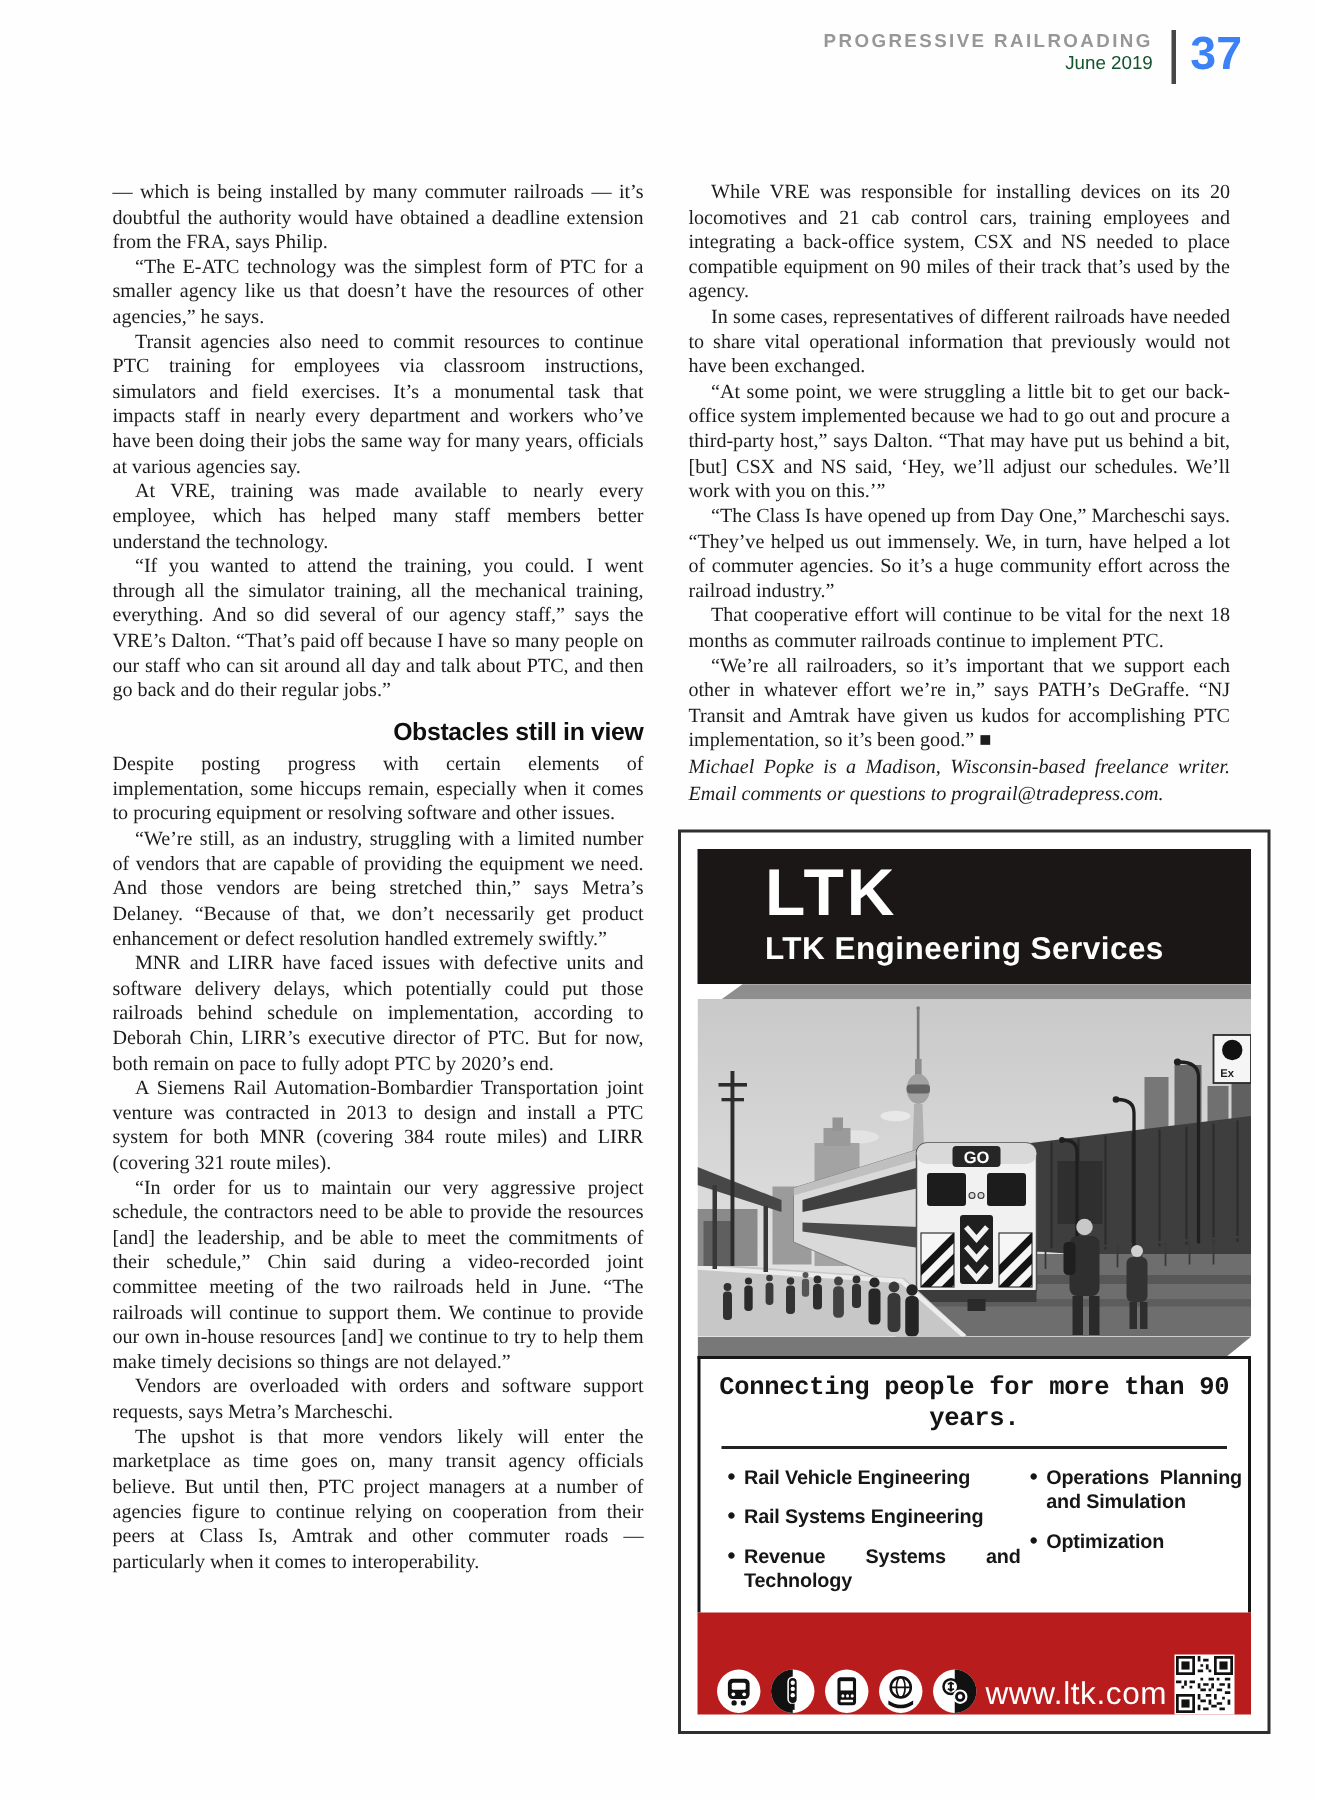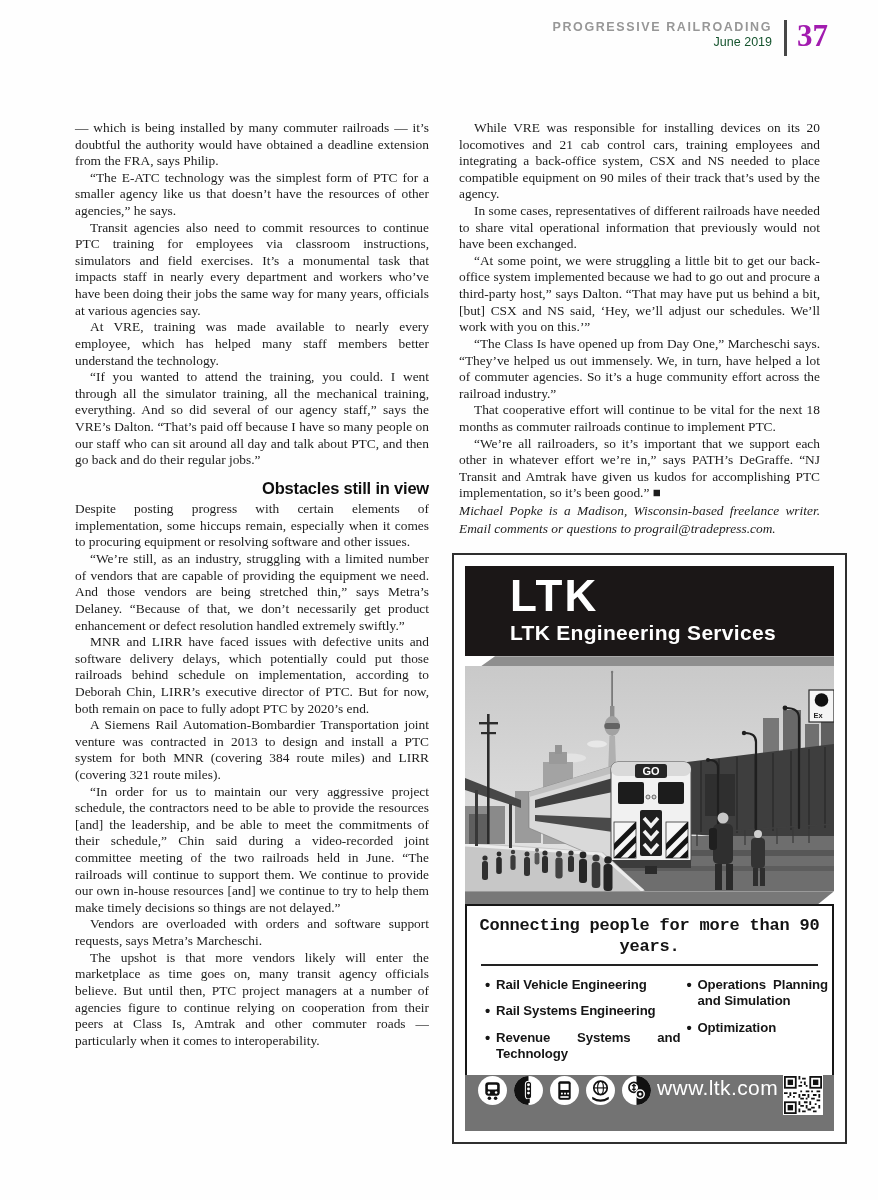--- a/index.html
+++ b/index.html
@@ -5,21 +5,21 @@
   html,body{margin:0;padding:0;background:#fff;}
   .page{position:relative;width:878px;height:1200px;background:#fefefe;overflow:hidden;
         font-family:"Liberation Serif", serif;color:#1c1c1c;}
 
   
   .hdr{position:absolute;top:20px;right:50px;display:flex;align-items:flex-start;}
   .hdr .pub{text-align:right;font-family:"Liberation Sans",sans-serif;}
   .pub-name{font-size:12.5px;font-weight:bold;letter-spacing:1.6px;color:#979797;}
   .pub-date{font-size:12.5px;margin-top:1px;color:#14532d;}
   .hdr-divider{width:3px;height:36px;background:#474747;margin:0 10px 0 12px;}
-  .page-number{font-family:Liberation Serif, serif;font-size:31px;font-weight:bold;color:#a21caf;line-height:1;}
+  .page-number{font-family:Liberation Sans, sans-serif;font-size:31px;font-weight:bold;color:#3b82f6;line-height:1;}
 
   
   .columns{position:absolute;top:120px;left:75px;width:745px;display:flex;gap:30px;}
   .col{font-size:13.4px;line-height:1.24;text-align:justify;}
   .col-left{flex:0 0 354px;}
   .col-right{flex:1 1 auto;min-width:0;}
   .col p{margin:0;}
   p.ind{text-indent:15px;}
   .section-heading{font-family:Liberation Sans, sans-serif;font-size:16.5px;font-weight:bold;
                    margin:9px 0 3px;color:#0f0f0f;text-align:right;letter-spacing:-0.2px;}
@@ -42,21 +42,21 @@
            text-align:center;padding:9px 6px 7px;letter-spacing:-0.2px;color:#141414;}
   .tagline-rule{border:none;border-top:2px solid #222;margin:0 14px;}
   .bullets{display:flex;padding:11px 4px 13px 12px;font-family:"Liberation Sans",sans-serif;
            font-weight:bold;font-size:13.2px;letter-spacing:-0.1px;color:#161616;}
   .bullets ul{margin:0;padding:0 0 0 6px;list-style:none;}
   .bullets .svc-a{flex:0 0 56%;}
   .bullets .svc-b{flex:1 1 auto;}
   .bullets li{position:relative;padding-left:11px;margin-bottom:10px;line-height:1.22;}
   .bullets li:last-child{margin-bottom:0;}
   .bullets li::before{content:"\2022";position:absolute;left:0;top:-1px;font-size:15px;}
-  .bottom-bar{background:#737373;height:56px;display:flex;align-items:flex-start;padding:0 12px;gap:5px;}
+  .bottom-bar{background:#b91c1c;height:68px;display:flex;align-items:flex-end;padding:0 12px;gap:5px;}
   .bar-icon{width:31px;height:31px;flex:0 0 auto;}
   .bar-url{flex:1 1 auto;text-align:center;color:#fff;font-family:"Liberation Sans",sans-serif;
            font-size:21px;letter-spacing:0.4px;}
   .bar-qr{width:38px;height:38px;flex:0 0 auto;background:#fff;padding:1px;}
 </style>
 </head>
 <body>
 
 <div class="page">
 

